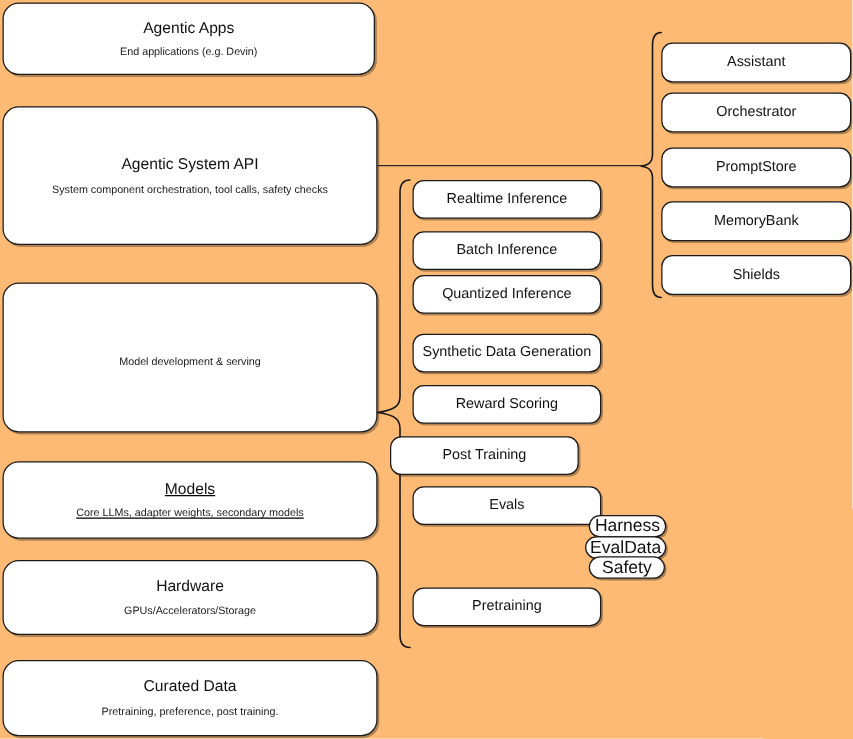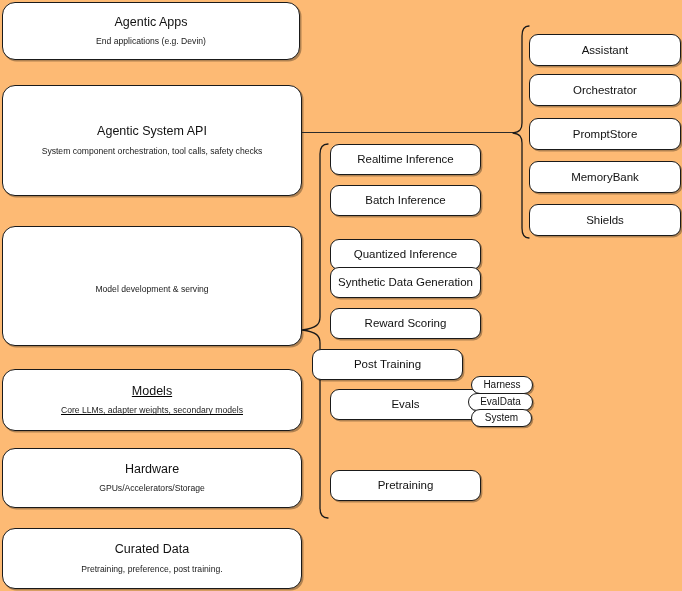--- a/index.html
+++ b/index.html
@@ -47,23 +47,24 @@
   
   .cap {
     border-radius: 9px;
     font-size: 11.5px;
     color: #111111;
     box-shadow: 1.4px 1.4px 0 0 rgba(0,0,0,0.30);
   }
   
   .tag {
     border-radius: 11px;
-    font-size: 10px;
+    font-size: 14px;
     color: #111111;
     box-shadow: 1.3px 1.3px 0 0 rgba(0,0,0,0.32);
+    margin-top: 36px;
   }
   .connector {
     position: absolute;
     background: #2b2b2b;
   }
   .brace {
     position: absolute;
     pointer-events: none;
   }
   .brace svg { display: block; }
@@ -109,21 +110,21 @@
       <path d="M28 2 C 22 2, 20 6, 20 12 L 20 175 C 20 182, 17 186, 2 188 C 17 190, 20 194, 20 201 L 20 366 C 20 372, 22 376, 28 376" stroke="#1a1a1a" stroke-width="1.3" fill="none" stroke-linecap="round" stroke-linejoin="round"></path>
     </svg>
   </div>
 
   <div class="node cap" style="left:330px; top:144px; width:151px; height:31px;">
     <span>Realtime Inference</span>
   </div>
   <div class="node cap" style="left:330px; top:185px; width:151px; height:31px;">
     <span>Batch Inference</span>
   </div>
-  <div class="node cap" style="left:330px; top:239px; width:151px; height:31px;">
+  <div class="node cap" style="left:330px; top:220px; width:151px; height:31px;">
     <span>Quantized Inference</span>
   </div>
   <div class="node cap" style="left:330px; top:267px; width:151px; height:31px;">
     <span>Synthetic Data Generation</span>
   </div>
   <div class="node cap" style="left:330px; top:308px; width:151px; height:31px;">
     <span>Reward Scoring</span>
   </div>
   <div class="node cap" style="left:312px; top:349px; width:151px; height:31px;">
     <span>Post Training</span>
@@ -135,21 +136,21 @@
     <span>Pretraining</span>
   </div>
 
   <div class="node tag" style="left:471px; top:376px; width:62px; height:18px;">
     <span>Harness</span>
   </div>
   <div class="node tag" style="left:468px; top:393px; width:65px; height:18px;">
     <span>EvalData</span>
   </div>
   <div class="node tag" style="left:471px; top:409px; width:61px; height:18px;">
-    <span>System</span>
+    <span>Safety</span>
   </div>
 
   <div class="brace" style="left:511px; top:24px; width:20px; height:216px;">
     <svg width="20" height="216" viewBox="0 0 20 216" fill="none">
       <path d="M18 2 C 13 2, 11 6, 11 12 L 11 99 C 11 105, 9 108, 2 109 C 9 110, 11 113, 11 119 L 11 204 C 11 210, 13 214, 18 214" stroke="#1a1a1a" stroke-width="1.3" fill="none" stroke-linecap="round" stroke-linejoin="round"></path>
     </svg>
   </div>
 
   <div class="node cap" style="left:529px; top:34px; width:152px; height:32px;">
     <span>Assistant</span>

